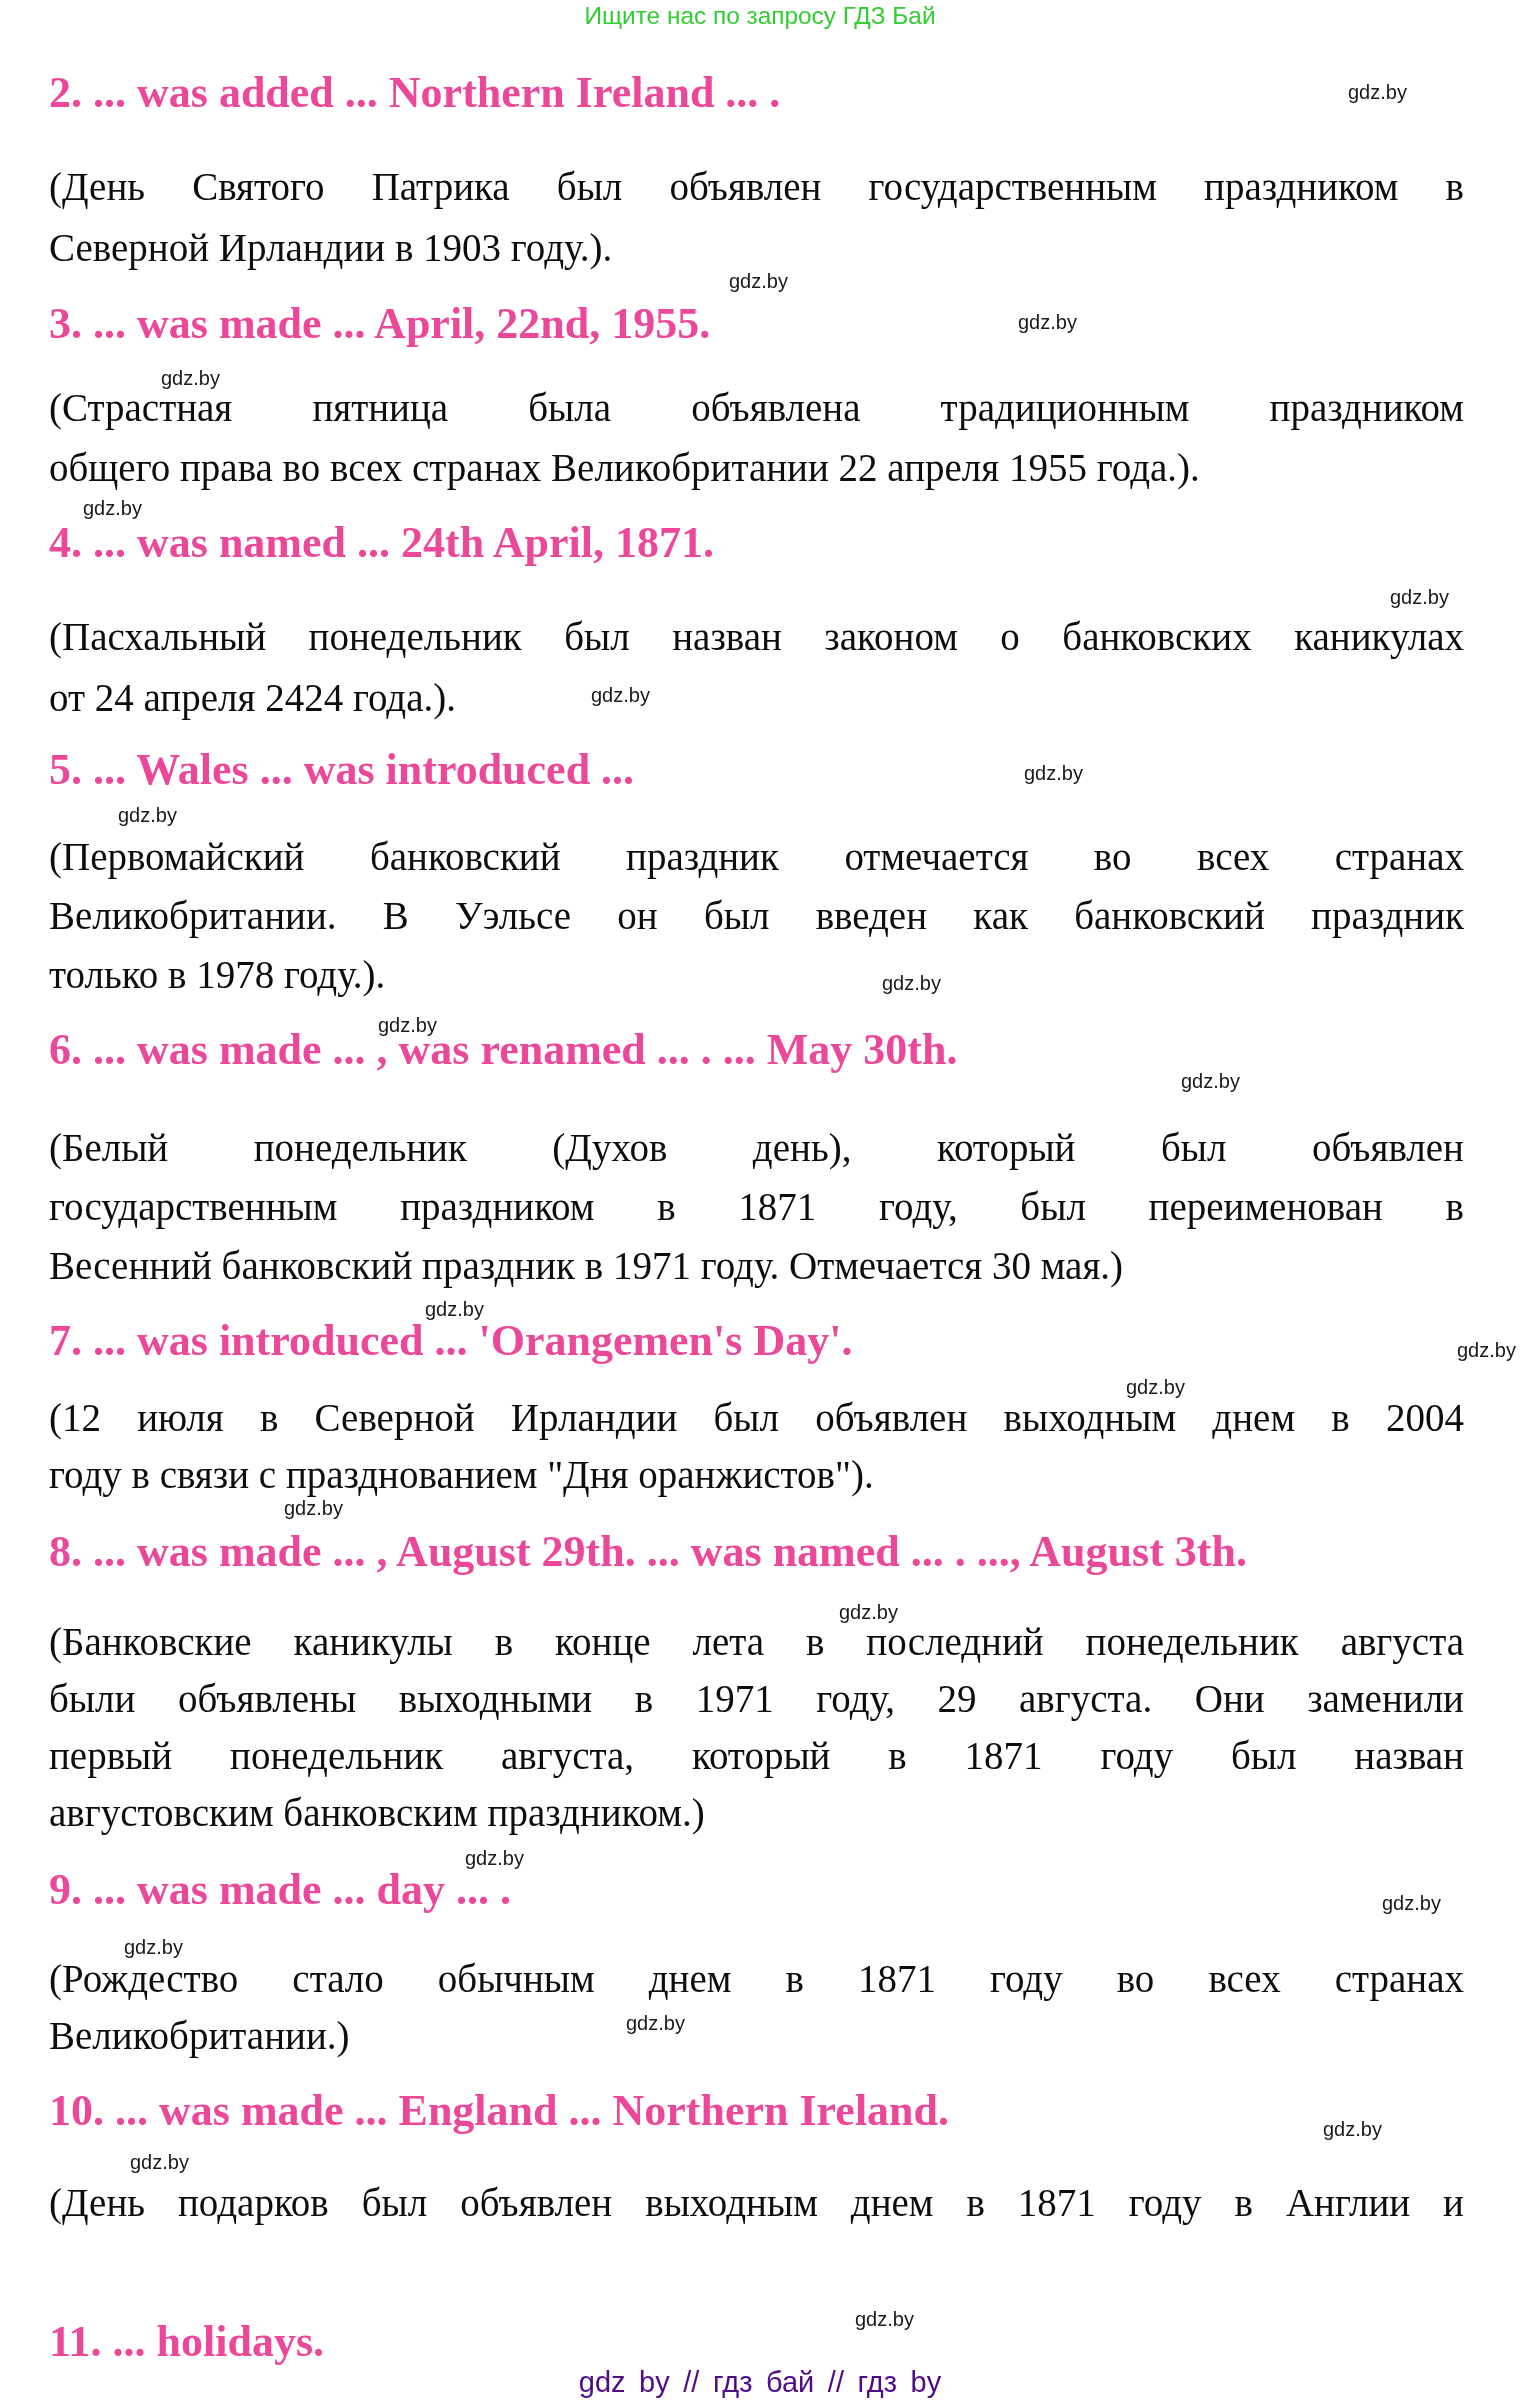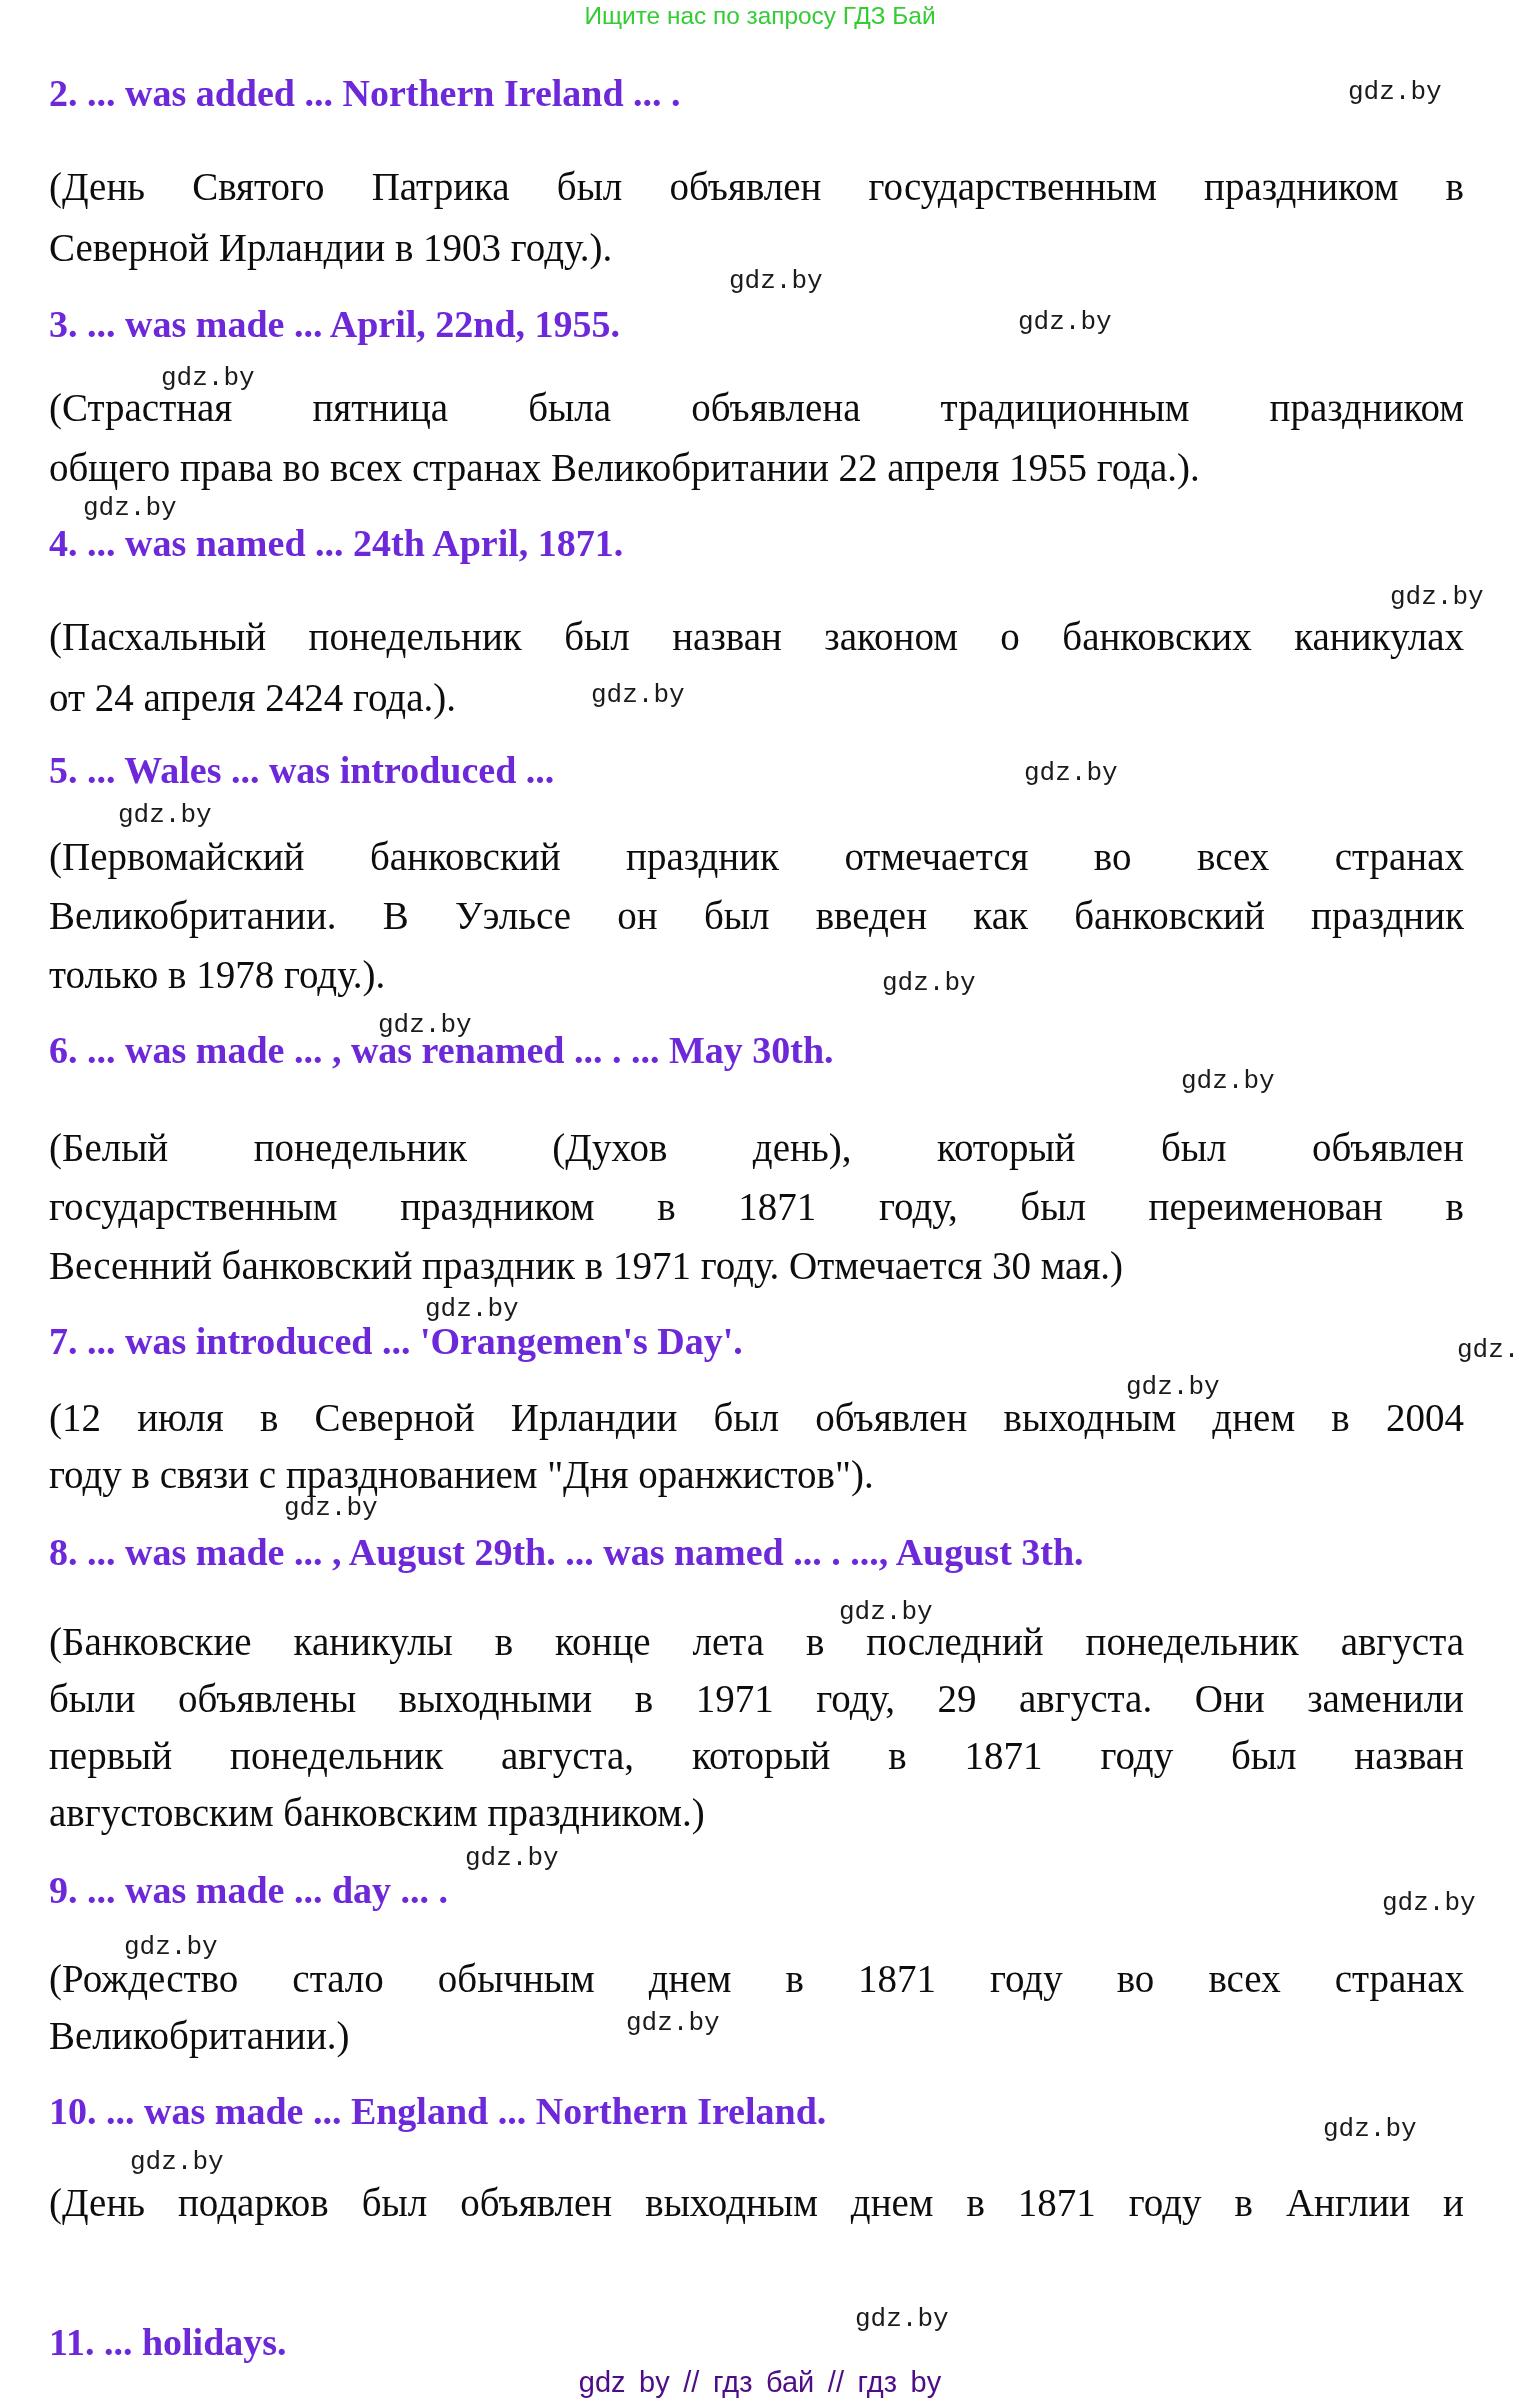--- a/index.html
+++ b/index.html
@@ -26,44 +26,44 @@
     font-size: 24.4px;
     font-weight: 400;
     white-space: nowrap;
   }
   .heading {
     position: absolute;
     left: 49px;
     width: 1418px;
     font-family: "Liberation Serif", serif;
     font-weight: bold;
-    font-size: 38px;
+    font-size: 44px;
     line-height: 44px;
     white-space: nowrap;
-    color: #6d28d9;
+    color: #ec4899;
   }
   .para {
     position: absolute;
     left: 49px;
     width: 1415px;
     font-family: "Liberation Serif", serif;
     font-size: 39px;
     color: #0d0d0d;
   }
   .tline { width: 100%; }
   .jline {
     text-align: justify;
     text-align-last: justify;
     -moz-text-align-last: justify;
   }
   .lastline { text-align: left; }
   .watermark {
     position: absolute;
-    font-family: Liberation Mono, monospace;
-    font-size: 26px;
+    font-family: Liberation Sans, sans-serif;
+    font-size: 20px;
     color: #1b1b1b;
     white-space: nowrap;
     line-height: 27px;
   }
   .page-footer {
     position: absolute;
     top: 2366px;
     left: 0;
     width: 100%;
     text-align: center;

